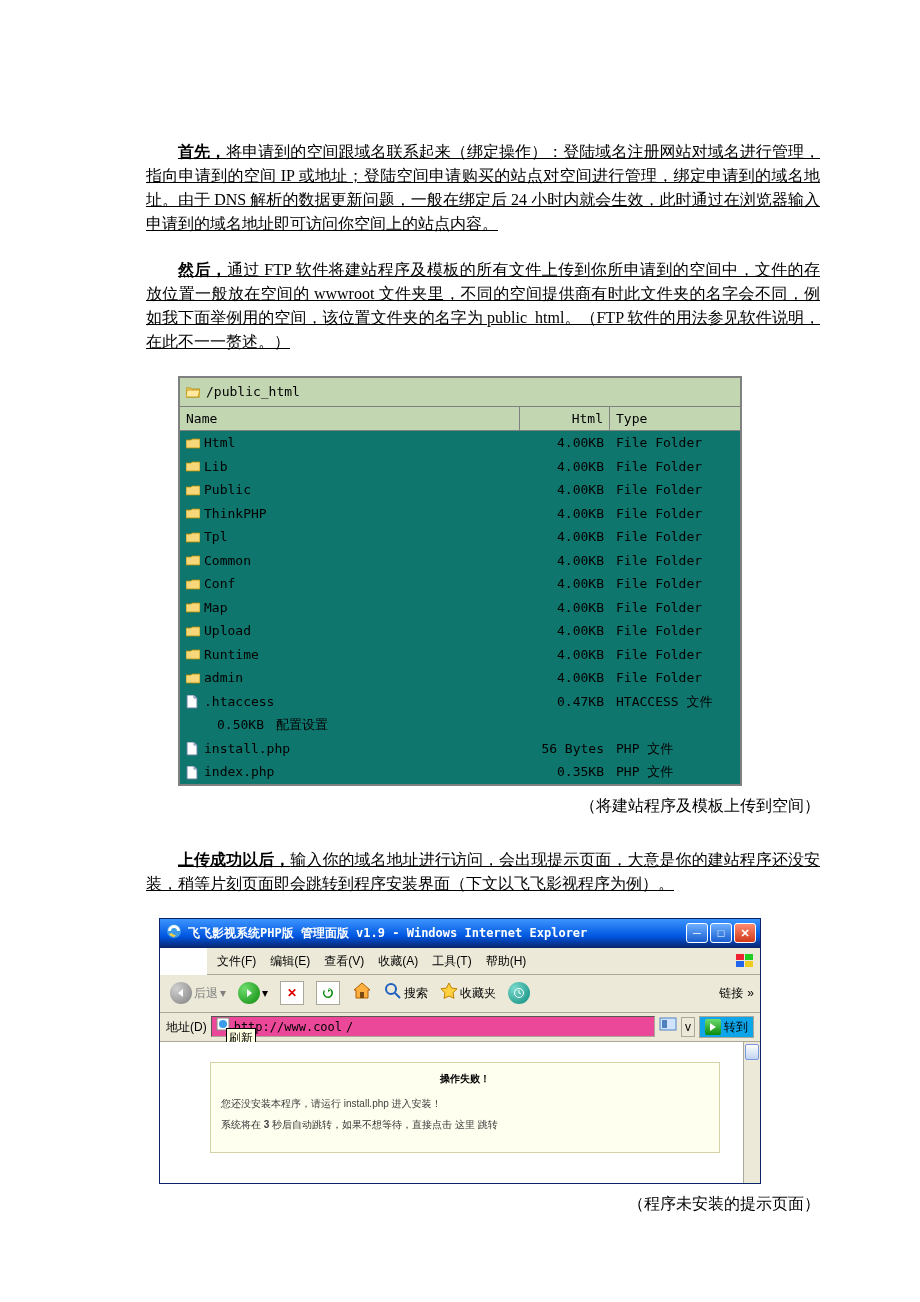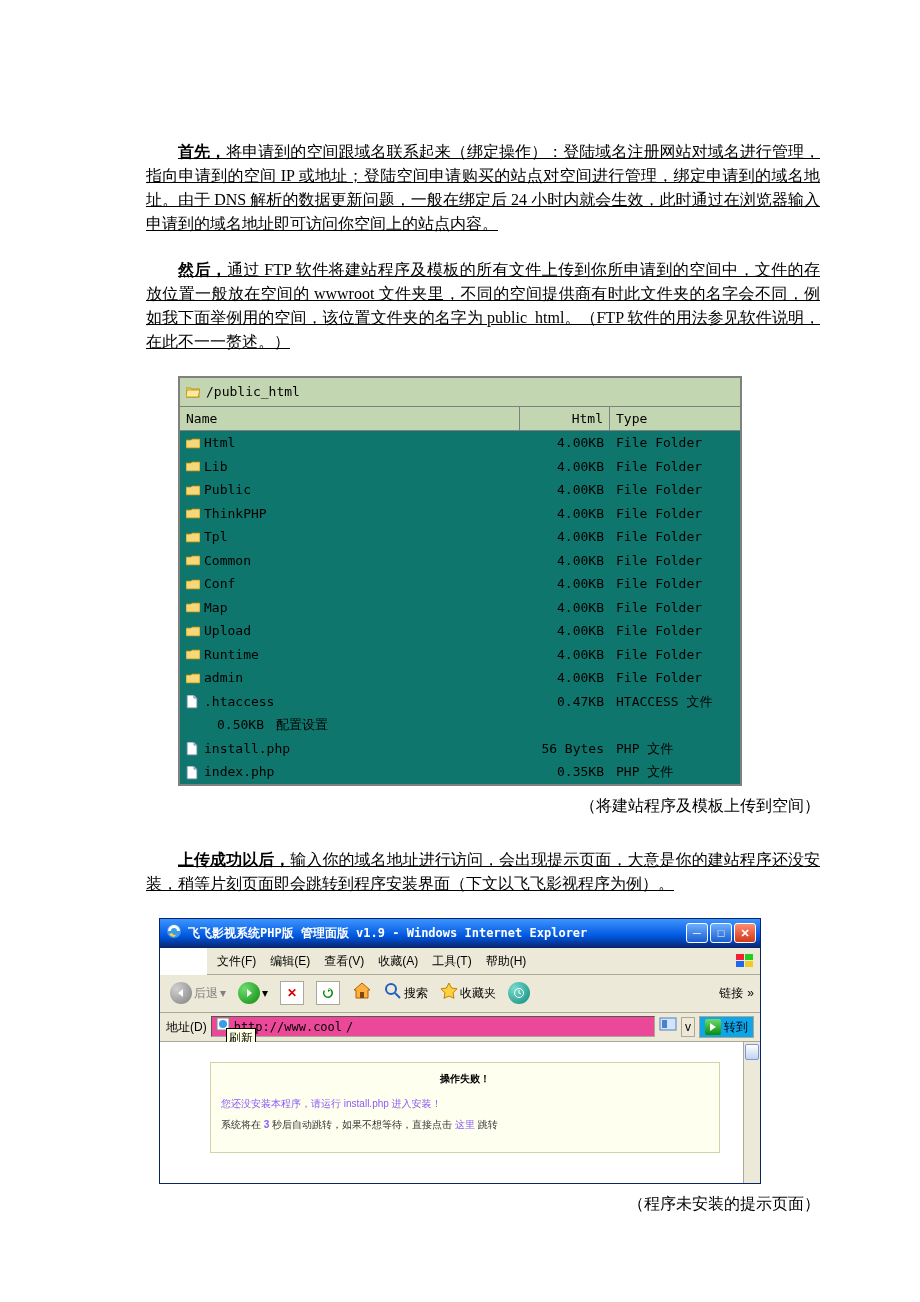--- a/index.html
+++ b/index.html
@@ -172,21 +172,21 @@
   .msgbox {
     margin: 0 30px 0 10px;
     border: 1px solid #d6d2a8;
     background: #fffff0;
     padding: 8px 10px 14px 10px;
     font-family: "SimSun", sans-serif;
     font-size: 10px;
   }
   .msgbox .hdr { text-align:center; font-weight:bold; color:#000; margin-bottom:10px; }
   .msgbox .line { margin: 6px 0; color:#333; }
-  .msgbox .blue { color:#8b5cf6; }
+  .msgbox .blue { color:#404040; }
   .tooltip-box {
     position: relative;
     display:inline-block;
   }
   .tooltip-label {
     position:absolute;
     left: -8px; top: 10px;
     background:#ffffe1; border:1px solid #000;
     padding:0 2px; font-size:12px;
     font-family: "SimSun";

